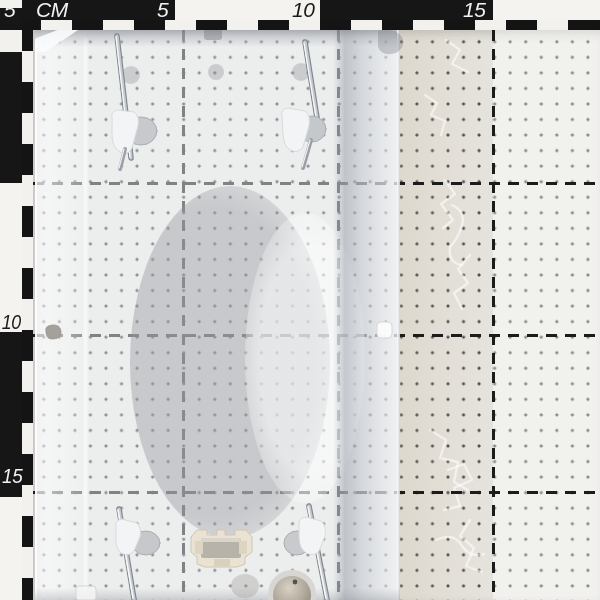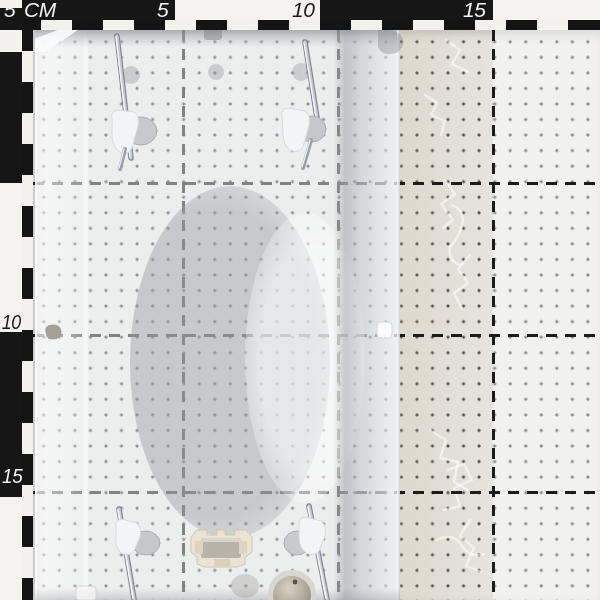--- a/index.html
+++ b/index.html
@@ -170,21 +170,21 @@
     <path d="M46,332 Q44,326 52,325 Q60,324 61,331 Q62,338 54,339 Q46,340 46,332 Z" fill="#a4a09a" stroke="#8f8b85" stroke-width=".6"></path>
     <rect x="377" y="322" width="15" height="16" rx="4" fill="rgba(252,252,252,.95)" stroke="#d8d8d8"></rect>
     <rect x="76" y="586" width="20" height="14" rx="3" fill="rgba(244,244,244,.85)" stroke="#d4d4d4"></rect>
   </svg>
 
   <div class="ruler-top"></div>
   <div class="ruler-top-ticks"></div>
   <div class="ruler-left"></div>
   <div class="ruler-left-ticks"></div>
 
-  <span class="rlab w" style="left:24px;top:0">CM</span>
+  <span class="rlab w" style="left:36px;top:0">CM</span>
   <span class="rlab w" style="left:157px;top:0">5</span>
   <span class="rlab b" style="left:292px;top:0">10</span>
   <span class="rlab w" style="left:463px;top:0">15</span>
 
   <span class="rlab w" style="left:4px;top:157">5</span>
   <span class="rlab b" style="left:0;top:312px;width:22px;text-align:center;transform:scaleX(.85)">10</span>
   <span class="rlab w" style="left:1px;top:466px;width:22px;text-align:center;transform:scaleX(.9)">15</span>
 </div>
 
 </body></html>

